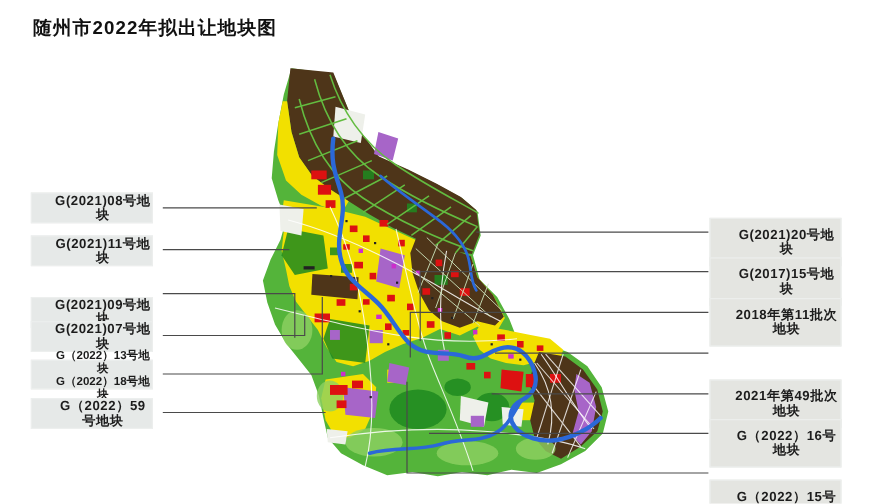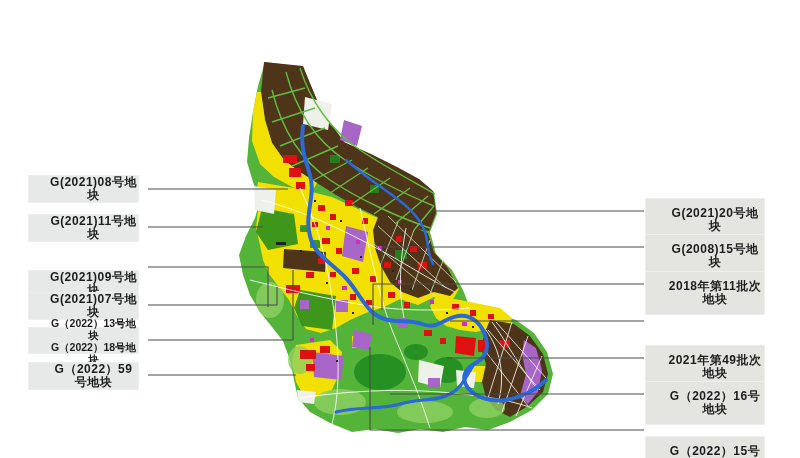--- a/index.html
+++ b/index.html
@@ -14,20 +14,21 @@
   .left-box{left:28px;width:111px;height:28px;}
   .right-box{left:645px;width:120px;height:44px;background:#e4e5e1;}
   .two-line{font-size:10.5px;line-height:12px;letter-spacing:0;}
   svg{position:absolute;left:0;top:0;}
 </style>
 </head>
 <body>
 
 <div id="stage">
 
+  <div id="title">随州市2022年拟出让地块图</div>
 
   <svg width="800" height="458" viewBox="0 0 800 458">
 
     <path fill="#54b43a" d="M265,62 L303,67 L322,112 L345,143 L372,155 L398,168 L420,180 L434,192 L437,214 L430,232 L436,254 L452,270 L463,290 L470,308 L494,312 L516,320 L534,333 L547,352 L553,374 L548,394 L532,410 L510,422 L488,430 L465,427 L443,432 L420,429 L398,433 L375,429 L352,432 L330,423 L310,412 L298,398 L294,380 L290,360 L283,341 L272,327 L260,312 L250,295 L243,275 L239,255 L246,236 L255,218 L260,200 L253,182 L247,162 L249,138 L253,112 L258,86 Z"></path>
 
     <g fill="#f2e000">
       <path d="M258,182 L300,189 L332,197 L358,209 L382,220 L406,228 L428,233 L434,252 L448,268 L459,289 L452,301 L434,297 L418,305 L400,299 L384,307 L366,313 L350,320 L336,328 L321,333 L306,329 L297,316 L289,300 L279,287 L269,274 L263,260 L260,245 L256,228 L258,210 L256,196 Z"></path>
       <path d="M296,345 L330,340 L342,352 L340,372 L332,390 L318,398 L304,396 L296,382 L292,362 Z"></path>
       <path d="M436,296 L460,300 L480,304 L500,308 L512,318 L508,330 L492,328 L476,332 L460,330 L446,326 L436,318 L430,306 Z"></path>
       <rect x="472" y="366" width="20" height="16"></rect>
@@ -234,21 +235,21 @@
     <span>G（2022）18号地块</span>
   </div>
   <div class="label-box left-box" style="top:362px">
     <span>G（2022）59号地块</span>
   </div>
 
   <div class="label-box right-box" style="top:198px">
     <span>G(2021)20号地块</span>
   </div>
   <div class="label-box right-box" style="top:234px">
-    <span>G(2008)15号地块</span>
+    <span>G(2017)15号地块</span>
   </div>
   <div class="label-box right-box" style="top:271px">
     <span>2018年第11批次地块</span>
   </div>
   <div class="label-box right-box" style="top:345px">
     <span>2021年第49批次地块</span>
   </div>
   <div class="label-box right-box" style="top:381px">
     <span>G（2022）16号地块</span>
   </div>

